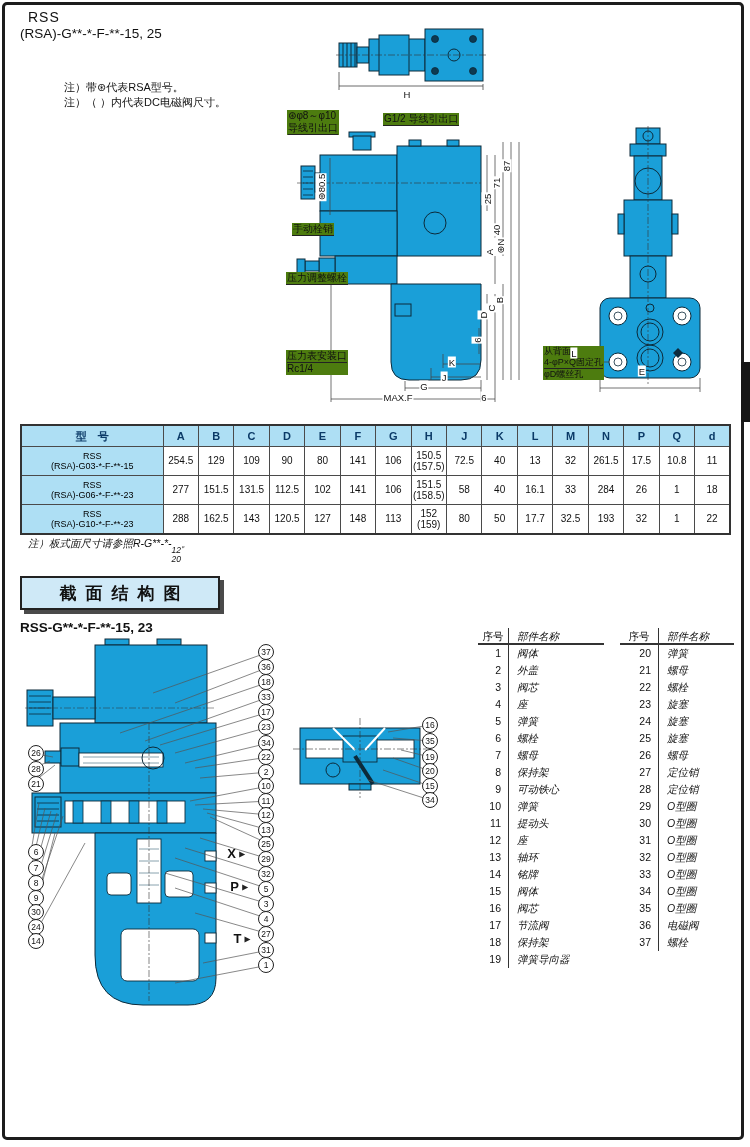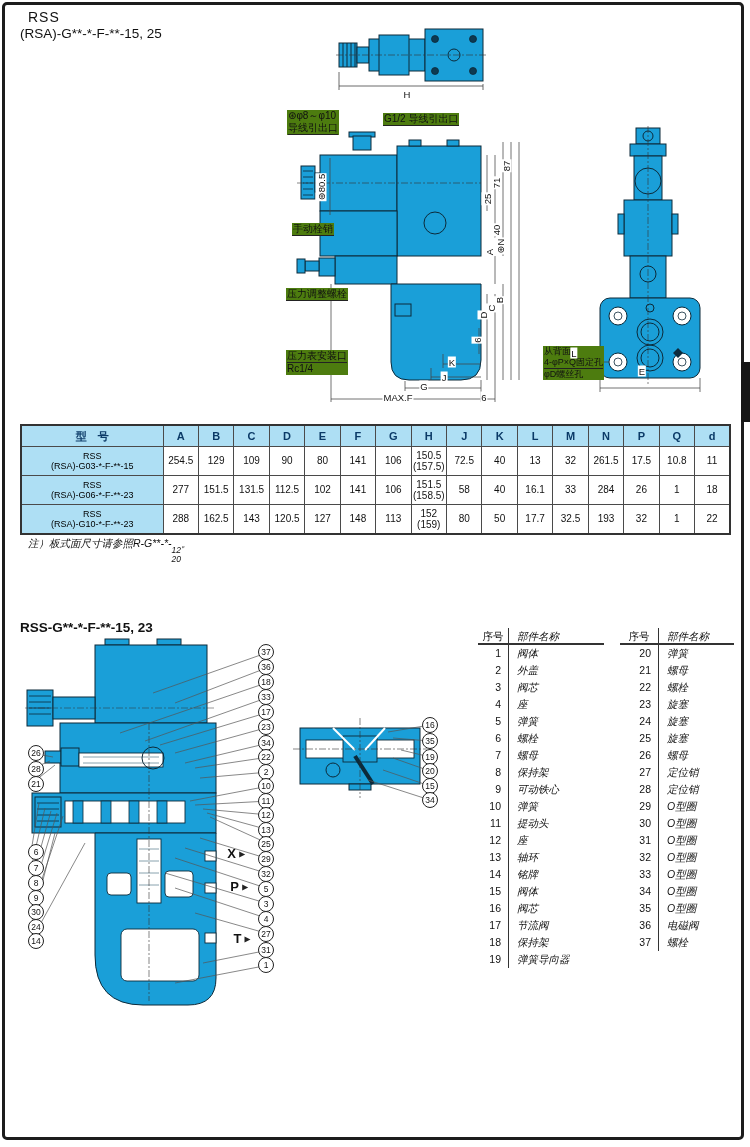--- a/index.html
+++ b/index.html
@@ -61,20 +61,24 @@
 </style>
 </head>
 <body>
 
 <div class="page">
   <div class="frame"></div>
   <div class="tab abs"></div>
 
   <div class="abs title1">RSS</div>
   <div class="abs title2">(RSA)-G**-*-F-**-15, 25</div>
+  <div class="abs notes">
+    <div class="note">注）带⊛代表RSA型号。</div>
+    <div class="note">注）（ ）内代表DC电磁阀尺寸。</div>
+  </div>
 
   <svg class="abs" style="left:336px;top:22px;" width="152" height="72" viewBox="0 0 152 72">
     <g fill="#1a9fd8" stroke="#0c2a3a" stroke-width="1">
       <rect x="3" y="21" width="18" height="24"></rect>
         <rect x="21" y="25" width="12" height="16"></rect>
       <rect x="33" y="17" width="56" height="32"></rect>
         <rect x="43" y="13" width="30" height="40"></rect>
       <rect x="89" y="7" width="58" height="52"></rect>
     </g>
     <g stroke="#0c2a3a" stroke-width="1">
@@ -268,21 +272,21 @@
     <line x1="0" y1="39" x2="134" y2="39" stroke="#333" stroke-width="0.6" stroke-dasharray="7 2 2 2"></line>
     <path fill="none" stroke="#555" stroke-width="0.7" d="M95 22 L137 15 M100 28 L137 31 M108 40 L137 47 M100 48 L137 61 M90 60 L137 76 M75 70 L137 90"></path>
   </svg>
 
   <div class="dlabel" style="left:287px;top:110px;">
     <div>⊛φ8～φ10</div>
     <div class="ul">导线引出口</div>
   </div>
   <div class="dlabel ul" style="left:383px;top:113px;">G1/2 导线引出口</div>
   <div class="dlabel ul" style="left:292px;top:223px;">手动栓销</div>
-  <div class="dlabel ul" style="left:286px;top:288px;">压力调整螺栓</div>
+  <div class="dlabel ul" style="left:286px;top:272px;">压力调整螺栓</div>
   <div class="dlabel" style="left:286px;top:350px;">
     <div class="ul">压力表安装口</div>
     <div>Rc1/4</div>
   </div>
   <div class="dlabel" style="left:543px;top:346px;font-size:9px;line-height:11px;">
     <div>从背面</div>
     <div class="ul">4-φP×Q固定孔</div>
     <div>φD螺丝孔</div>
   </div>
 
@@ -509,20 +513,21 @@
       </tbody>
   </table>
 
   <div class="abs tnote">
     <span>注）板式面尺寸请参照R-G**-*-</span><span class="frac">
         <span>12</span>
         <span>20</span>
       </span><span>。</span>
   </div>
 
+  <div class="abs sechdr">截面结构图</div>
   <div class="abs secmodel">RSS-G**-*-F-**-15, 23</div>
 
   <div class="parts">
     <div class="ph pc-num">序号</div>
     <div class="ph pc-name">部件名称</div>
     <div class="pc-gap"></div>
     <div class="ph pc-num">序号</div>
     <div class="ph pc-name">部件名称</div>
 
       <div class="pr-num">1</div>

